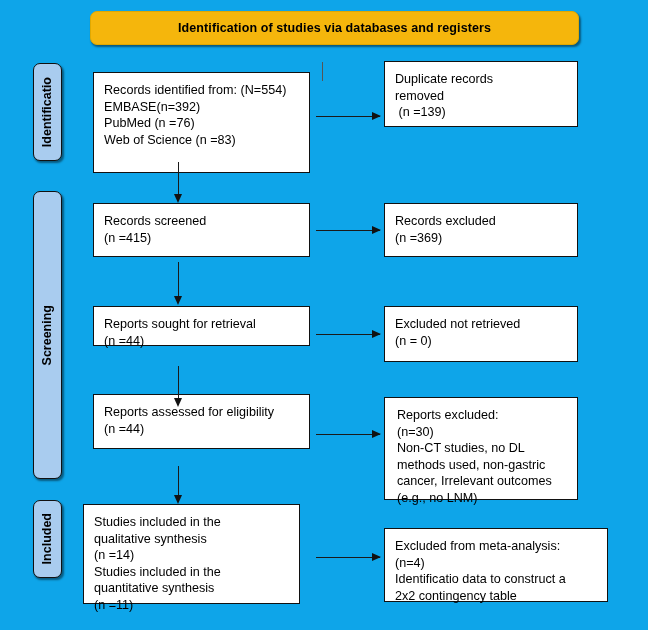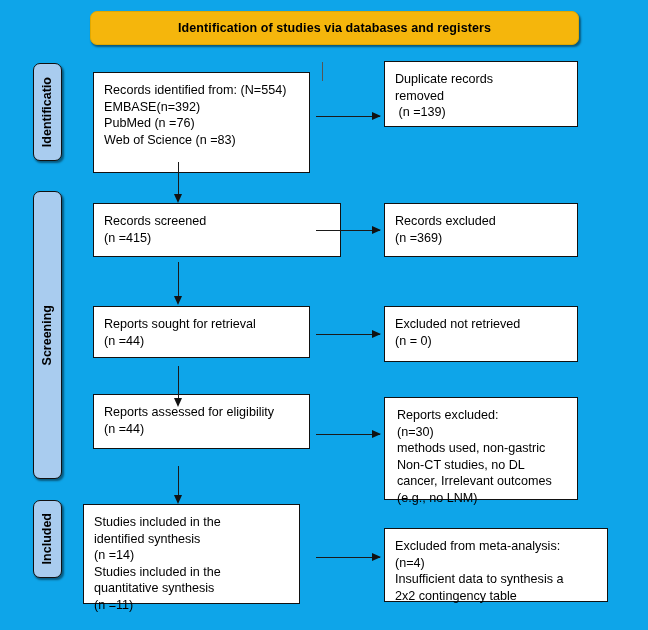--- a/index.html
+++ b/index.html
@@ -79,22 +79,22 @@
   }
   .flow-box .line {
     font-size: 12.6px;
     line-height: 16.5px;
     color: #000000;
     white-space: pre;
   }
 
   
   #box-identified     { left: 93px;  top: 72px;  width: 217px; height: 101px; }
-  #box-screened       { left: 93px;  top: 203px; width: 248px; height: 54px; }
-  #box-sought         { left: 93px;  top: 306px; width: 217px; height: 52px; }
+  #box-screened       { left: 93px;  top: 203px; width: 217px; height: 54px; }
+  #box-sought         { left: 93px;  top: 306px; width: 217px; height: 40px; }
   #box-assessed       { left: 93px;  top: 394px; width: 217px; height: 55px; }
   #box-included       { left: 83px;  top: 504px; width: 217px; height: 100px; }
 
   
   #box-duplicates     { left: 384px; top: 61px;  width: 194px; height: 66px; }
   #box-excluded-screen{ left: 384px; top: 203px; width: 194px; height: 54px; }
   #box-not-retrieved  { left: 384px; top: 306px; width: 194px; height: 56px; }
   #box-reports-excl   { left: 384px; top: 397px; width: 194px; height: 103px; padding-left: 12px; }
   #box-meta-excl      { left: 384px; top: 528px; width: 224px; height: 74px; }
 
@@ -206,39 +206,39 @@
   </div>
 
   <div class="flow-box" id="box-assessed">
     <div class="line">Reports assessed for eligibility</div>
     <div class="line">(n =44)</div>
   </div>
 
   <div class="flow-box" id="box-reports-excl">
     <div class="line">Reports excluded:</div>
     <div class="line">(n=30)</div>
+    <div class="line">Non-CT studies, no DL</div>
     <div class="line">methods used, non-gastric</div>
-    <div class="line">Non-CT studies, no DL</div>
     <div class="line">cancer, Irrelevant outcomes</div>
     <div class="line">(e.g., no LNM)</div>
   </div>
 
   <div class="flow-box" id="box-included">
     <div class="line">Studies included in the</div>
-    <div class="line">identified synthesis</div>
+    <div class="line">qualitative synthesis</div>
     <div class="line">(n =14)</div>
     <div class="line">Studies included in the</div>
     <div class="line">quantitative synthesis</div>
     <div class="line">(n =11)</div>
   </div>
 
   <div class="flow-box" id="box-meta-excl">
     <div class="line">Excluded from meta-analysis:</div>
     <div class="line">(n=4)</div>
-    <div class="line">Insufficient data to synthesis a</div>
+    <div class="line">Identificatio data to construct a</div>
     <div class="line">2x2 contingency table</div>
   </div>
 
   <div class="h-arrow" id="arrow-h-1"></div>
   <div class="h-arrow" id="arrow-h-2"></div>
   <div class="h-arrow" id="arrow-h-3"></div>
   <div class="h-arrow" id="arrow-h-4"></div>
   <div class="h-arrow" id="arrow-h-5"></div>
 
   <div class="v-arrow" id="arrow-v-1"></div>

